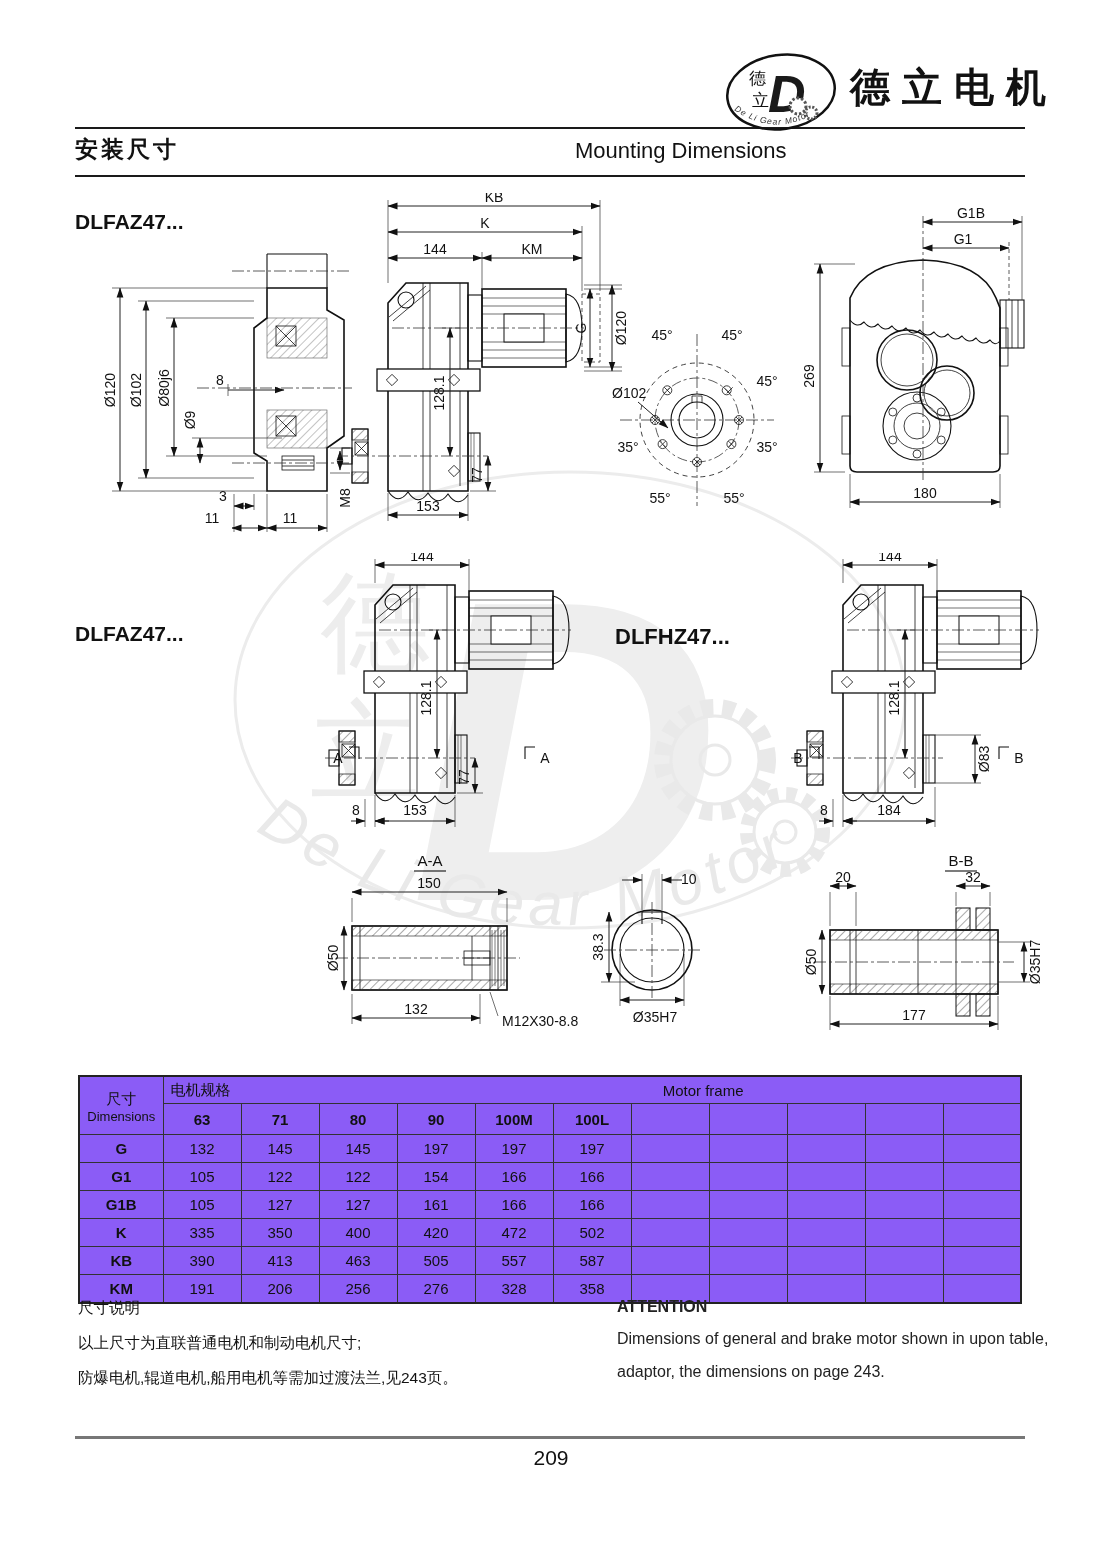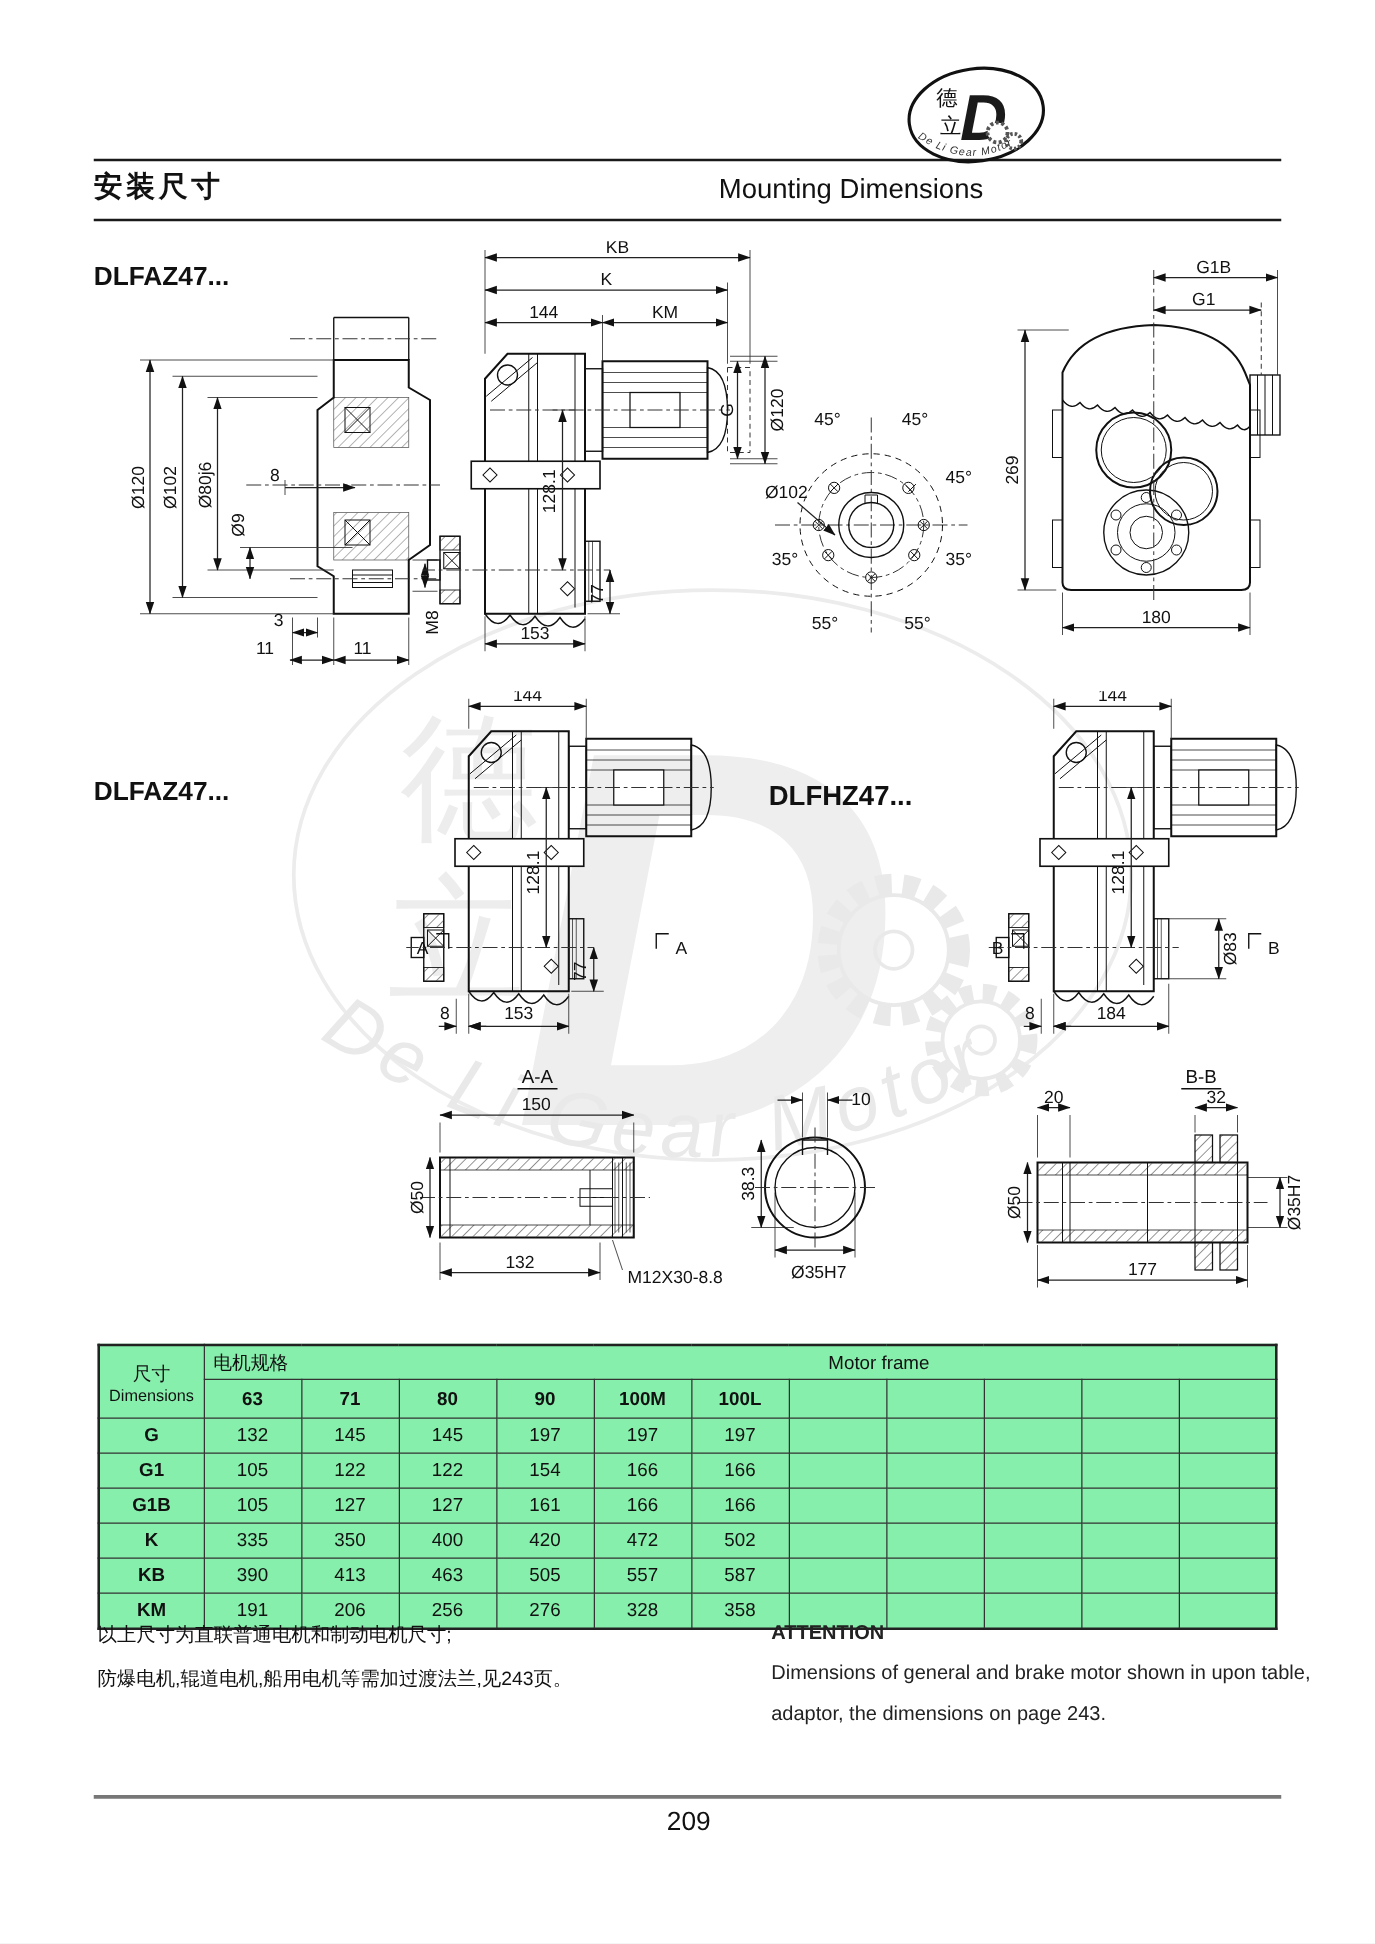--- a/index.html
+++ b/index.html
@@ -20,21 +20,21 @@
   .dts{font-size:14px;fill:#111;text-anchor:start;}
   .dim{stroke:#222;stroke-width:1;fill:none;}
   .ext{stroke:#333;stroke-width:0.7;fill:none;}
   .extd{stroke:#333;stroke-width:0.8;stroke-dasharray:4 3;fill:none;}
   .cl{stroke:#333;stroke-width:0.8;fill:none;stroke-dasharray:12 3 3 3;}
   .body{fill:none;stroke:#111;stroke-width:1.6;}
   .thin{fill:none;stroke:#111;stroke-width:0.8;}
   .med{fill:none;stroke:#111;stroke-width:1.1;}
   
   #dimtable{position:absolute;left:78px;top:1075px;z-index:3;border-collapse:collapse;
-            table-layout:fixed;width:944px;background:#86efac;border:2px solid #222;}
+            table-layout:fixed;width:944px;background:#8b5cf6;border:2px solid #222;}
   #dimtable td{border:1px solid #333;text-align:center;font-size:15px;padding:0;height:27px;}
   #dimtable tr.h2 td{font-weight:bold;height:30px;}
   #dimtable td.rowlabel{font-weight:bold;}
   #dimtable td.dimhead{font-weight:normal;}
   #dimtable td.dimhead .cn{font-size:15px;display:block;margin-top:2px;}
   #dimtable td.dimhead .en{font-size:13px;display:block;}
   #dimtable td.spanhead{position:relative;text-align:left;height:26px;font-size:15px;}
   #dimtable td.spanhead .cn{position:absolute;left:7px;top:4px;}
   #dimtable td.spanhead .en{display:block;text-align:center;padding-left:26%;}
   
@@ -113,20 +113,21 @@
     <text x="46" y="64" font-size="52" font-style="italic" font-weight="bold" fill="#1a1a1a" font-family="Liberation Serif,serif">D</text>
     <g>
       <circle cx="76" cy="58" r="8" fill="#fff" stroke="#555" stroke-width="3" stroke-dasharray="2.5 2"></circle>
       <circle cx="89" cy="65" r="6" fill="#fff" stroke="#555" stroke-width="3" stroke-dasharray="2 1.6"></circle>
     </g>
     <path id="logoarc" d="M12,62 Q59,94 106,56" fill="none" stroke="none"></path>
     <text font-size="8.5" fill="#333" letter-spacing="1" font-style="italic" font-family="Liberation Serif,serif">
       <textPath href="#logoarc">De Li Gear Motor</textPath>
     </text>
   </svg>
+  <div class="abs" id="brand">德立电机</div>
 
   <div class="rule" style="left:75px;top:127px;width:950px;height:2px"></div>
   <div class="abs" id="title-cn">安装尺寸</div>
   <div class="abs" id="title-en">Mounting Dimensions</div>
   <div class="rule" style="left:75px;top:175px;width:950px;height:2px"></div>
 
   <div class="lbl" style="left:75px;top:210px;font-size:21px">DLFAZ47...</div>
 
   <svg class="fig" style="left:82px;top:198px" width="280" height="340" viewBox="0 0 280 340">
     <path class="med" d="M185,56 H245 M185,56 V90 M245,56 V90"></path>
@@ -481,20 +482,21 @@
         <td></td>
         <td></td>
         <td></td>
         <td></td>
         <td></td>
       </tr>
     </tbody>
   </table>
 
   <div class="abs" id="notes-cn">
+    <div>尺寸说明</div>
     <div>以上尺寸为直联普通电机和制动电机尺寸;</div>
     <div>防爆电机,辊道电机,船用电机等需加过渡法兰,见243页。</div>
   </div>
   <div class="abs" id="notes-en">
     <div class="t">ATTENTION</div>
     <div>Dimensions of general and brake motor shown in upon table,</div>
     <div>adaptor, the dimensions on page 243.</div>
   </div>
 
   <div class="rule" style="left:75px;top:1436px;width:950px;height:3px;background:#777"></div>

